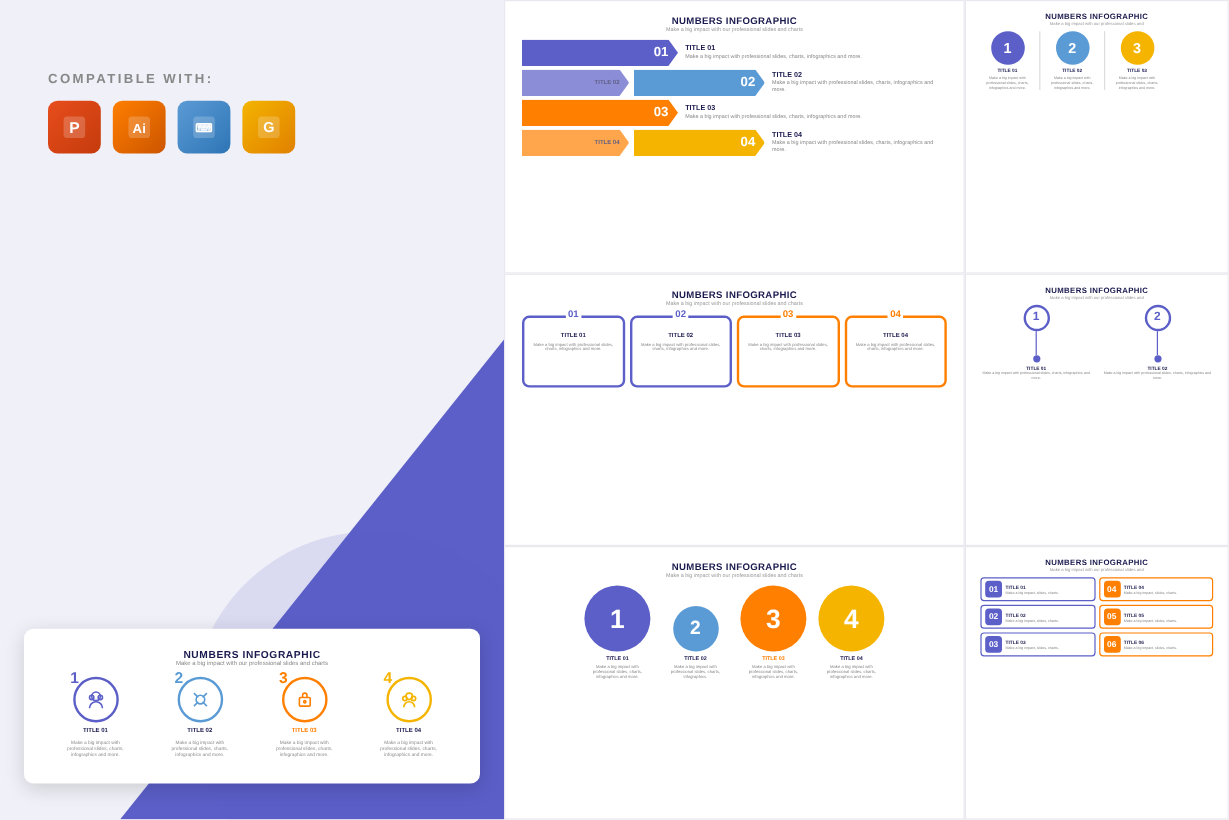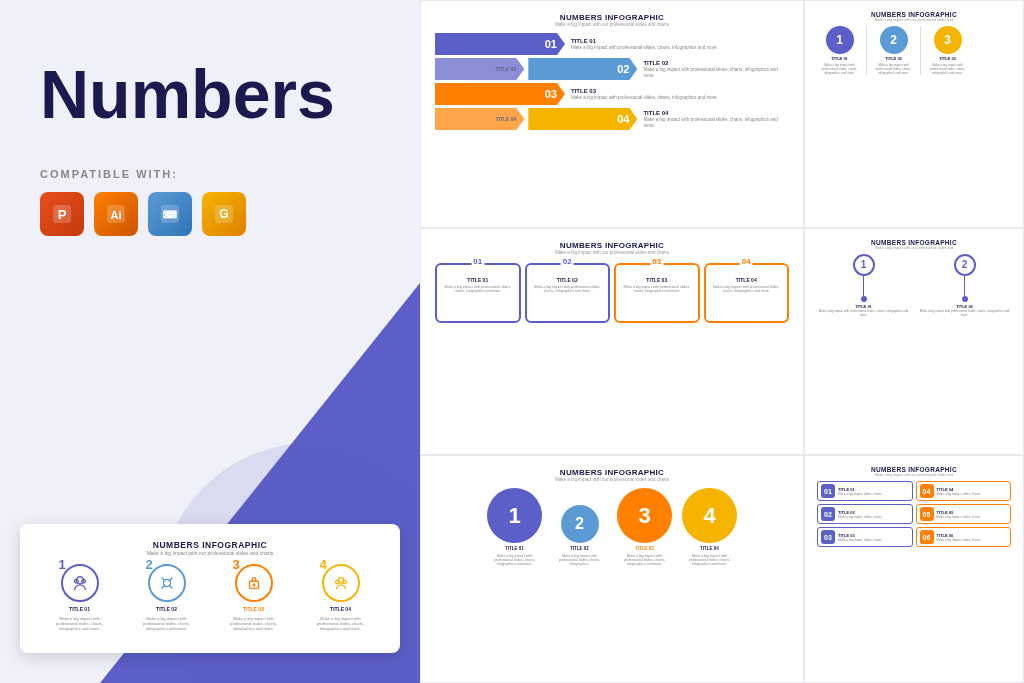--- a/index.html
+++ b/index.html
@@ -357,21 +357,20 @@
     .border-orange { border-color: #FF7F00; }
   </style>
 </head>
 <body>
 
 <div class="left-panel">
   <div class="blue-triangle"></div>
   <div class="blue-circle-bg"></div>
 
   <div class="left-content">
-    <div class="main-title">Numbers</div>
 
     <div class="compatible-label">COMPATIBLE WITH:</div>
 
     <div class="app-icons">
       <div class="app-icon powerpoint">
         <svg width="22" height="22" viewBox="0 0 22 22">
             <rect x="2" y="2" width="18" height="18" rx="3" fill="white" opacity="0.2"></rect>
             <text x="11" y="16" text-anchor="middle" fill="white" font-size="13" font-weight="900">P</text>
           </svg>
       </div>

